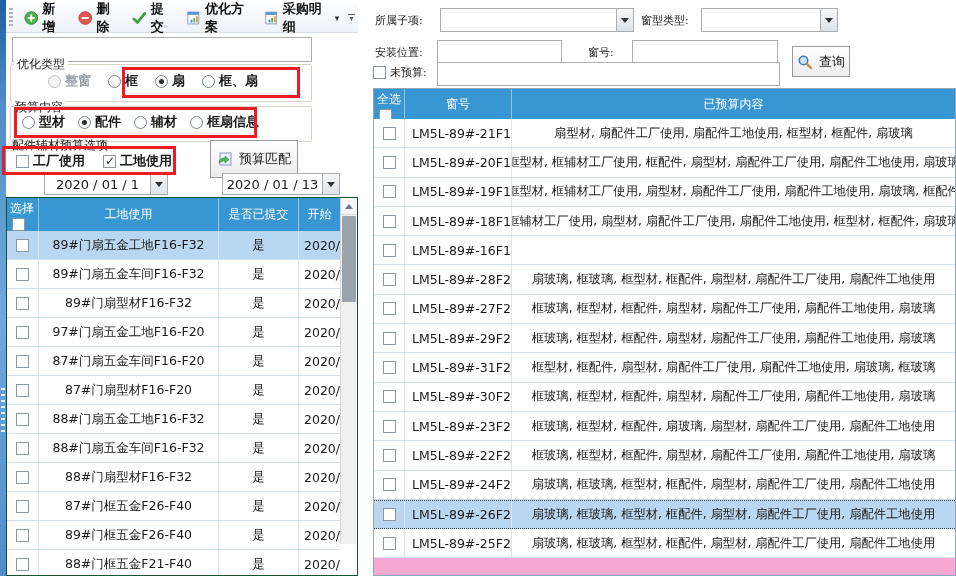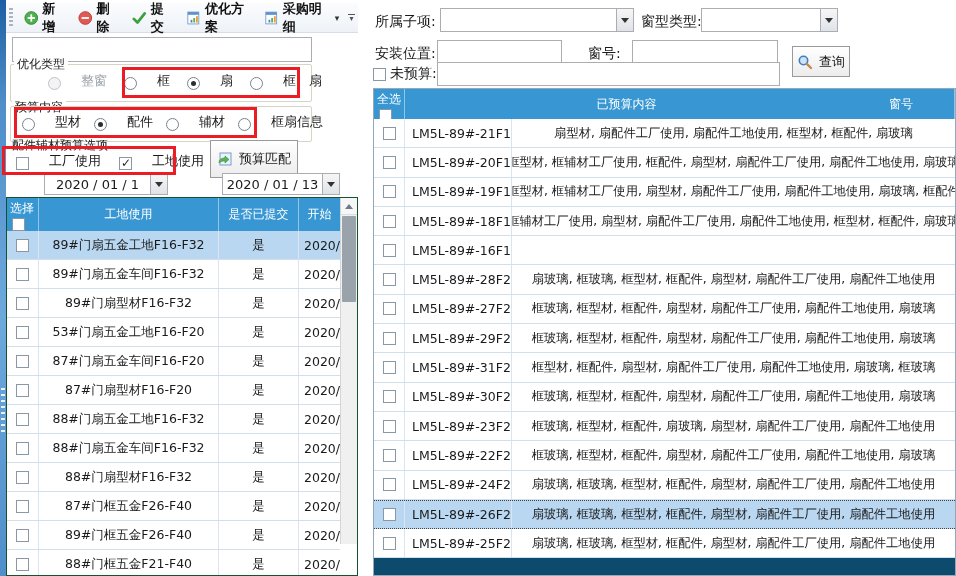--- a/index.html
+++ b/index.html
@@ -34,21 +34,21 @@
   #grp1-label { left:14px; top:56px; background:#fff; padding:0 3px; }
   #grp1-opts { left:48px; top:72px; display:flex; gap:17px; align-items:center; }
 
   #grp2-label { left:12px; top:99px; background:#fff; padding:0 3px; }
   #grp2 { left:10px; top:106px; width:302px; height:36px; }
   #grp2-opts { left:22px; top:113px; display:flex; gap:13px; align-items:center; }
 
   #acc-label { left:12px; top:137px; }
   #acc-opts { left:16px; top:152px; display:flex; gap:18px; align-items:center; }
 
-  .opt { display:inline-flex; align-items:flex-end; gap:20px; }
+  .opt { display:inline-flex; align-items:center; gap:4px;font-weight:bold; }
   .olab { font-size:13px; }
   .olab.dis { color:#9aa0a6; }
   .radio { width:13px; height:13px; border:1px solid #75838f; border-radius:50%; background:#fff; position:relative; flex:0 0 13px; }
   .radio.on::after { content:""; position:absolute; inset:3px; background:#2d2d2d; border-radius:50%; }
   .radio.disabled { border-color:#bcc2c8; background:#f3f3f3; }
   .cbx { width:13px; height:13px; border:1px solid #8a97a4; background:#fff; display:inline-block; position:relative; flex:0 0 13px; }
   .cbx.checked::after { content:"✓"; position:absolute; top:-2px; left:1px; font-size:12px; font-weight:700; color:#1f1f1f; }
 
   .redbox { border:3px solid #ec1c24; pointer-events:none; z-index:5; }
   #red1 { left:122px; top:67px; width:178px; height:31px; }
@@ -88,37 +88,37 @@
   .lc.c-sel{width:32px;} .lc.c-name{width:180px;} .lc.c-sub{width:80px;}
   .lc.c-start{width:41px; justify-content:flex-start; padding-left:5px; border-right:none;}
 
   
   #left-sb { position:absolute; right:0; top:0; width:17px; height:346px; background:#f0f0f0; border-left:1px solid #d5d5d5; }
   #left-sb .sb-up { height:17px; display:flex; align-items:center; justify-content:center; background:#f6f6f6; border-bottom:1px solid #ddd; }
   #left-sb .tri-up { width:0; height:0; border-left:4px solid transparent; border-right:4px solid transparent; border-bottom:5px solid #6e7a86; }
   #left-sb .thumb { position:absolute; left:1px; top:18px; width:14px; height:86px; background:#9aa2ac; border-radius:1px; }
 
   
-  .flabel { font-size:14px; }
+  .flabel { font-size:11px; }
   .input { border:1px solid #abadb3; background:#fff; height:24px; }
   .combo { border:1px solid #abadb3; background:#fff; height:24px; display:flex; align-items:center; }
   .combo .val { flex:1; }
   #sub-label { left:375px; top:13px; }
   #sub-combo { left:440px; top:8px; width:194px; }
   #wintype-label { left:641px; top:13px; }
   #wintype-combo { left:701px; top:8px; width:137px; }
   #pos-label { left:375px; top:45px; }
   #pos-input { left:437px; top:40px; width:125px; }
   #winno-label { left:588px; top:45px; }
   #winno-input { left:632px; top:40px; width:146px; }
   #nobudget-wrap { left:373px; top:65px; display:flex; align-items:center; gap:4px; }
   #nobudget-input { left:437px; top:62px; width:343px; }
 
   
-  #right-table { left:373px; top:88px; width:583px; height:488px; border:1px solid #94a8bc; background:#0c4a6e; overflow:hidden; }
+  #right-table { left:373px; top:88px; width:583px; height:488px; border:1px solid #94a8bc; background:#f9a8d4; overflow:hidden; }
   #right-table .thead { height:30px; }
   .rw-sel{width:31px;} .rw-win{width:107px;} .rw-con{flex:1; border-right:none;}
   #right-body { position:absolute; left:0; top:30px; width:581px; }
   .rrow { display:flex; height:29.3px; border-bottom:1px solid #d0dfec; background:#fff; }
   .rrow.sel { background:#b9d7f1; border-top:1px dotted #444; border-bottom:1px dotted #444; }
   .rc { display:flex; align-items:center; border-right:1px solid #d9e5f0; overflow:hidden; white-space:nowrap; }
   .rc.c-sel { width:31px; justify-content:center; }
   .rc.c-win { width:107px; padding-left:7px; font-size:12.5px; }
   .rc.c-con { flex:1; justify-content:center; border-right:none; font-size:12.3px; }
 
@@ -310,21 +310,21 @@
           <span class="cbx"></span>
         </span>
         <span class="lc c-name">89#门扇型材F16-F32</span>
         <span class="lc c-sub">是</span>
         <span class="lc c-start">2020/0</span>
       </div>
       <div class="lrow">
         <span class="lc c-sel">
           <span class="cbx"></span>
         </span>
-        <span class="lc c-name">53#门扇五金工地F16-F20</span>
+        <span class="lc c-name">97#门扇五金工地F16-F20</span>
         <span class="lc c-sub">是</span>
         <span class="lc c-start">2020/0</span>
       </div>
       <div class="lrow">
         <span class="lc c-sel">
           <span class="cbx"></span>
         </span>
         <span class="lc c-name">87#门扇五金车间F16-F20</span>
         <span class="lc c-sub">是</span>
         <span class="lc c-start">2020/0</span>
@@ -429,26 +429,26 @@
   </svg>
   <span>查询</span>
 </div>
 
 <div class="abs" id="right-table">
   <div class="thead">
     <div class="hc hc-stacked rw-sel">
       <span>全选</span>
       <span class="cbx"></span>
     </div>
+    <div class="hc rw-win">
+      <span>窗号</span>
+    </div>
     <div class="hc rw-con">
       <span>已预算内容</span>
     </div>
-    <div class="hc rw-win">
-      <span>窗号</span>
-    </div>
   </div>
   <div id="right-body">
       <div class="rrow">
         <span class="rc c-sel">
           <span class="cbx"></span>
         </span>
         <span class="rc c-win">LM5L-89#-21F19</span>
         <span class="rc c-con">扇型材, 扇配件工厂使用, 扇配件工地使用, 框型材, 框配件, 扇玻璃</span>
       </div>
       <div class="rrow">

